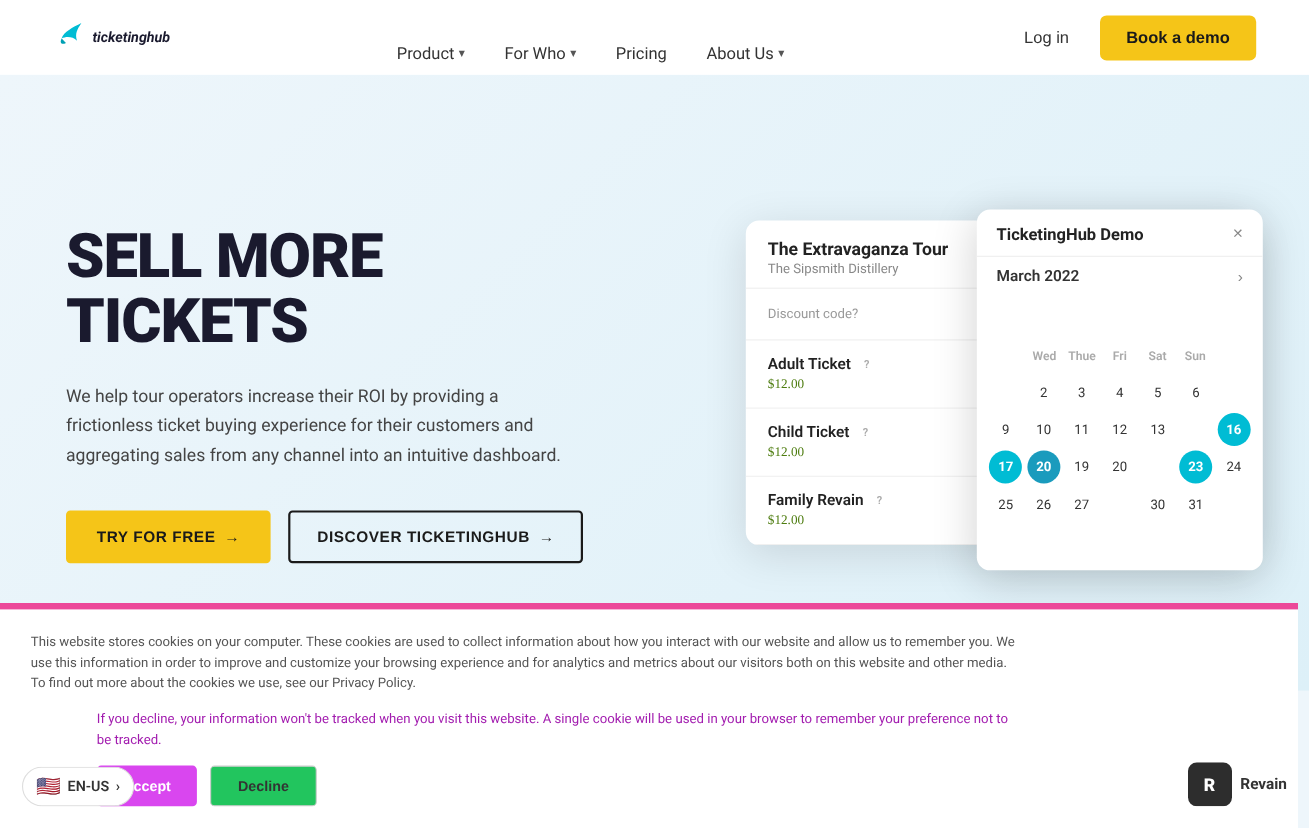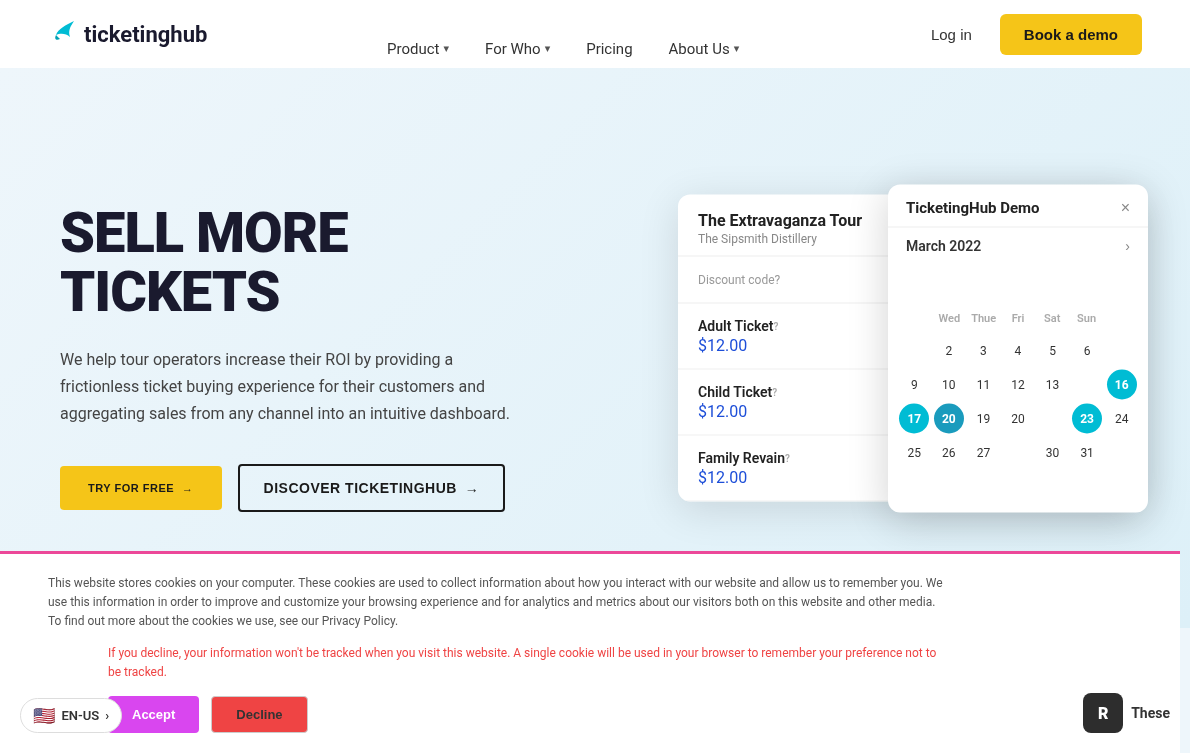--- a/index.html
+++ b/index.html
@@ -4,21 +4,21 @@
   <style>
     * { margin: 0; padding: 0; box-sizing: border-box; }
     body { font-family: -apple-system, BlinkMacSystemFont, 'Segoe UI', Roboto, sans-serif; background: #eef6fb; overflow-x: hidden; }
 
     
     nav {
       display: flex; align-items: center; justify-content: space-between;
       padding: 0 48px; height: 68px; background: #fff; position: relative; z-index: 10;
     }
     .logo { display: flex; align-items: center; gap: 4px; text-decoration: none; }
-    .logo-text { font-size: 22px; font-weight: 700; color: #1a1a2e; }
+    .logo-text { font-size: 13px; font-weight: 700; color: #1a1a2e; font-style: italic; }
     .nav-links { display: flex; align-items: center; gap: 8px; margin-top: 29px; }
     .nav-item {
       display: flex; align-items: center; gap: 4px; padding: 8px 14px;
       font-size: 15px; color: #333; cursor: pointer; border-radius: 4px;
       text-decoration: none;
     }
     .nav-chevron { font-size: 11px; color: #555; }
     .nav-actions { display: flex; align-items: center; gap: 16px; }
     .login-btn {
       font-size: 15px; color: #333; background: none; border: none; cursor: pointer; padding: 8px 12px;
@@ -37,21 +37,21 @@
     .hero-content { max-width: 500px; z-index: 2; }
     .hero-title {
       font-size: 56px; font-weight: 900; color: #1a1a2e; line-height: 1.05;
       text-transform: uppercase; margin-bottom: 24px; letter-spacing: -1px;
     }
     .hero-desc {
       font-size: 16px; color: #444; line-height: 1.7; margin-bottom: 36px; max-width: 460px;
     }
     .hero-buttons { display: flex; align-items: center; gap: 16px; }
     .btn-primary {
-      background: #f5c518; color: #1a1a1a; font-size: 11px; font-weight: 700;
+      background: #f5c518; color: #1a1a1a; font-size: 14px; font-weight: 700;
       border: none; border-radius: 4px; padding: 16px 28px; cursor: pointer;
       display: flex; align-items: center; gap: 8px; text-transform: uppercase; letter-spacing: 0.5px;
     }
     .btn-secondary {
       background: transparent; color: #1a1a1a; font-size: 14px; font-weight: 700;
       border: 2px solid #1a1a1a; border-radius: 4px; padding: 14px 24px; cursor: pointer;
       display: flex; align-items: center; gap: 8px; text-transform: uppercase; letter-spacing: 0.5px;
     }
 
     
@@ -79,22 +79,22 @@
     .mini-select {
       border: 1px solid #ddd; border-radius: 4px; padding: 4px 8px; font-size: 12px; color: #333;
       background: #fff; cursor: pointer;
     }
 
     .ticket-row {
       display: flex; align-items: center; justify-content: space-between;
       padding: 14px 20px; border-bottom: 1px solid #f0f0f0;
     }
     .ticket-row-info { flex: 1; }
-    .ticket-row-name { font-size: 14px; font-weight: 600; color: #222; display: flex; align-items: center; gap: 0; }
-    .ticket-row-price { font-size: 16px; color: #1d4ed8; margin-top: 2px; }
+    .ticket-row-name { font-size: 14px; font-weight: 600; color: #222; display: flex; align-items: center; gap: 12px; }
+    .ticket-row-price { font-size: 12px; color: #4d7c0f; margin-top: 2px; font-family: Liberation Serif, serif; }
     .ticket-help { font-size: 10px; color: #aaa; }
     .ticket-qty { display: flex; align-items: center; gap: 10px; }
     .qty-btn {
       width: 24px; height: 24px; border-radius: 50%; border: none; cursor: pointer;
       display: flex; align-items: center; justify-content: center; font-size: 14px; font-weight: 700;
     }
     .qty-minus { background: #e0e0e0; color: #555; }
     .qty-plus { background: #00bcd4; color: #fff; }
     .qty-num { font-size: 14px; font-weight: 600; color: #222; min-width: 16px; text-align: center; }
     .sold-out { font-size: 13px; color: #999; font-style: italic; }
@@ -130,32 +130,32 @@
       width: 30px; height: 30px; display: flex; align-items: center; justify-content: center;
       font-size: 12px; color: #333; border-radius: 50%; cursor: pointer; margin: 1px auto;
     }
     .cal-date.selected { background: #00bcd4; color: #fff; font-weight: 700; }
     .cal-date.today { background: #1a9bbd; color: #fff; font-weight: 700; }
     .cal-date.empty { cursor: default; }
 
     
     .cookie-banner {
       position: fixed; bottom: 0; left: 0; right: 10px; background: #fff;
-      border-top: 3px solid #ec4899; padding: 20px 48px; z-index: 100;
+      border-top: 6px solid #ec4899; padding: 20px 28px; z-index: 100;
     }
     .cookie-content { max-width: 900px; }
     .cookie-text { font-size: 12px; color: #555; line-height: 1.6; margin-bottom: 12px; }
-    .cookie-subtext { font-size: 12px; color: #ef4444; line-height: 1.6; margin-left: 60px; }
+    .cookie-subtext { font-size: 12px; color: #a21caf; line-height: 1.6; margin-left: 60px; }
     .cookie-buttons { display: flex; gap: 12px; margin-top: 14px; margin-left: 60px; }
     .cookie-accept {
       background: #d946ef; color: #fff; font-size: 13px; font-weight: 600;
       border: none; border-radius: 4px; padding: 10px 24px; cursor: pointer;
     }
     .cookie-decline {
-      background: #ef4444; color: #333; font-size: 13px; font-weight: 600;
+      background: #22c55e; color: #333; font-size: 13px; font-weight: 600;
       border: 1px solid #ccc; border-radius: 4px; padding: 10px 24px; cursor: pointer;
     }
 
     
     .lang-switcher {
       position: fixed; bottom: 20px; left: 20px;
       background: #fff; border: 1px solid #ddd; border-radius: 20px;
       display: flex; align-items: center; gap: 6px; padding: 6px 12px;
       font-size: 13px; font-weight: 600; color: #333; cursor: pointer; z-index: 101;
     }
@@ -364,14 +364,14 @@
 <div class="lang-switcher">
   <span class="flag">🇺🇸</span>
   <span>EN-US</span>
   <span>›</span>
 </div>
 
 <div class="revain-badge">
   <div class="revain-icon">
     <span>R</span>
   </div>
-  <span class="revain-text">These</span>
+  <span class="revain-text">Revain</span>
 </div>
 
 </body></html>

